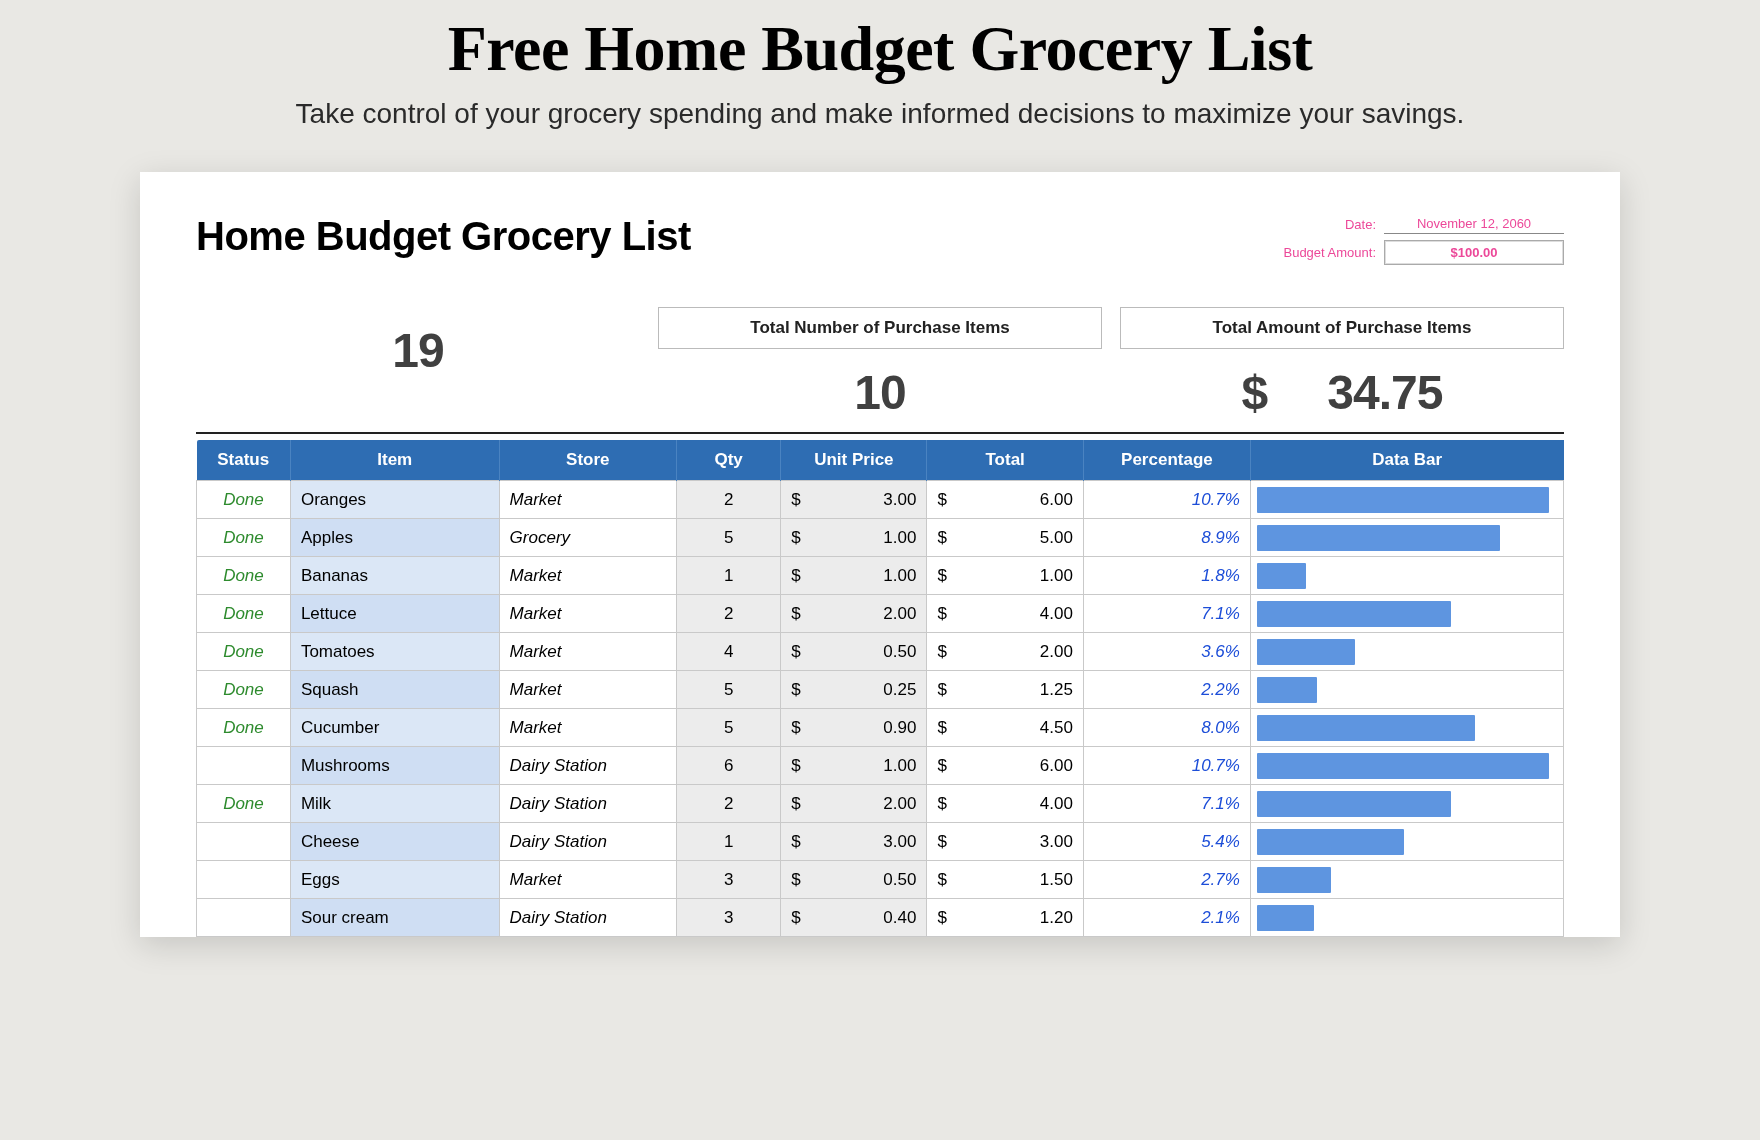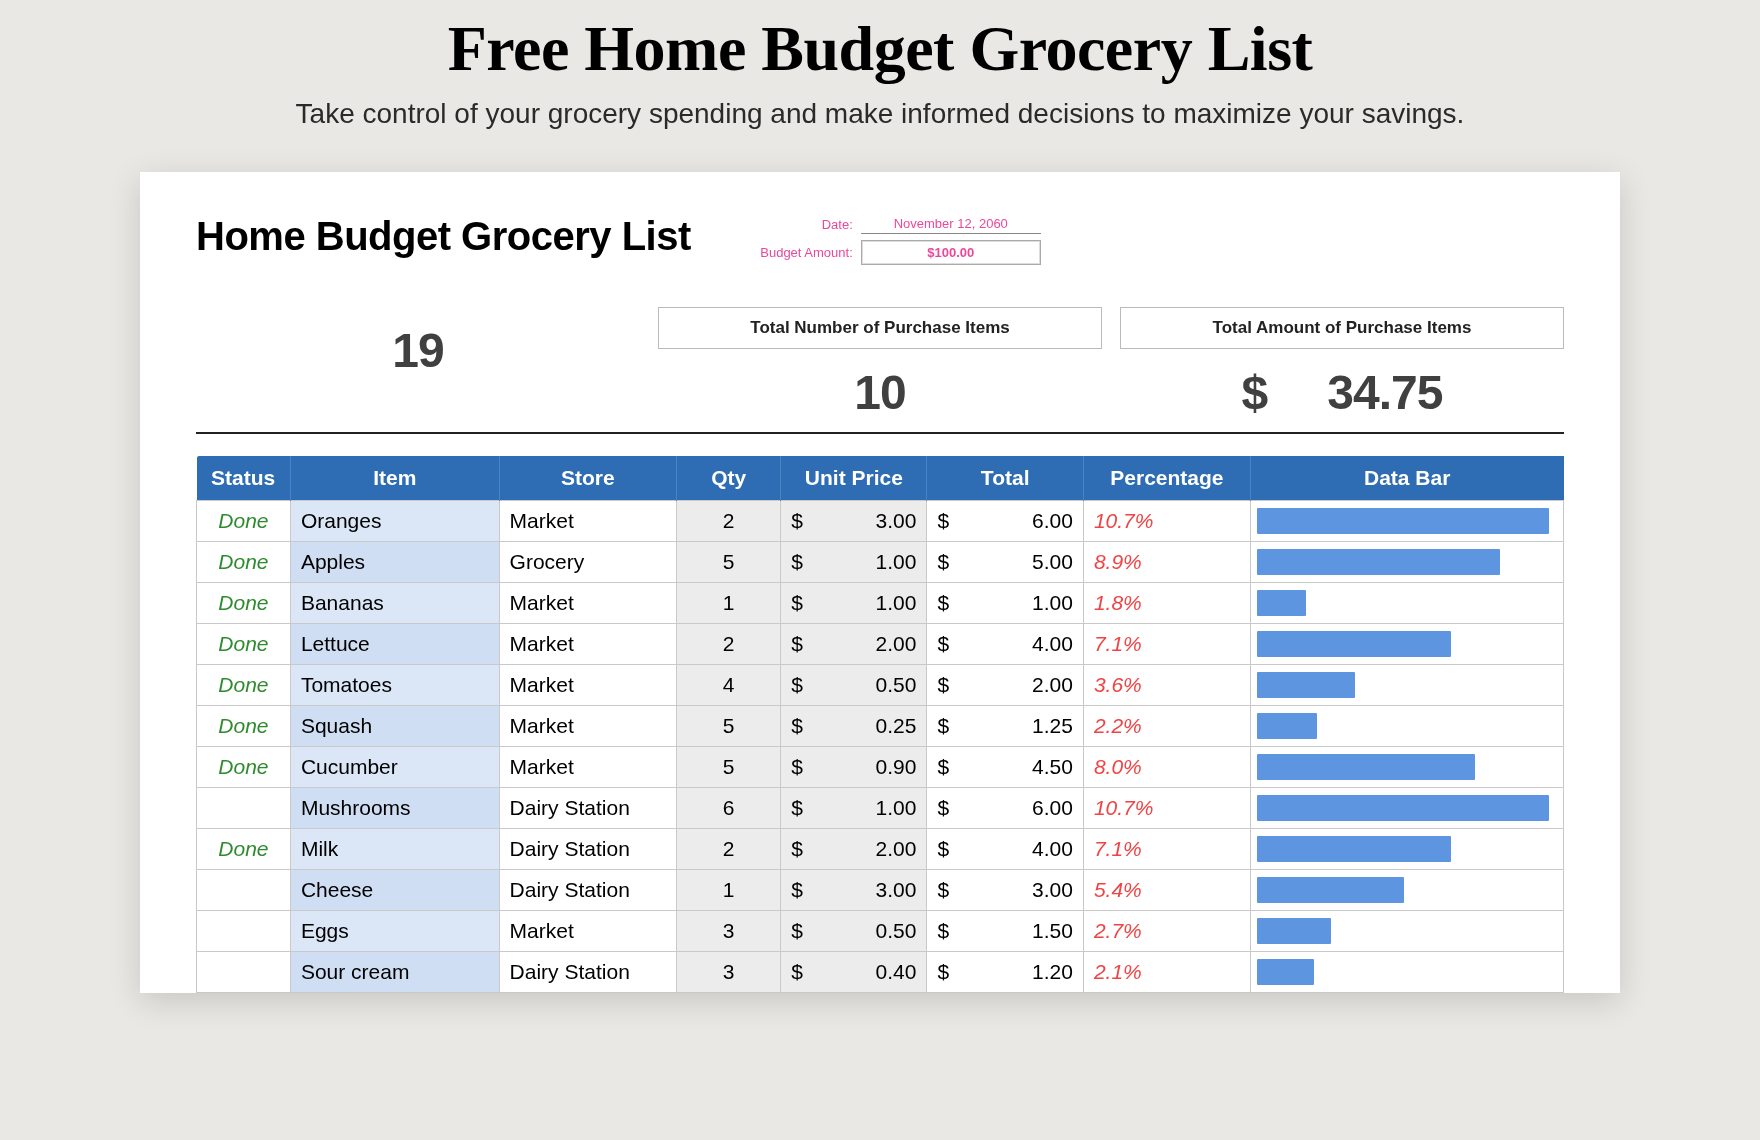--- a/index.html
+++ b/index.html
@@ -28,20 +28,21 @@
 .sheet {
   background: #fff;
   width: 1480px;
   margin: 42px auto 0;
   padding: 42px 56px 0;
   box-shadow: 0 8px 30px rgba(0,0,0,0.15);
   position: relative;
 }
 .sheet-header {
   display: flex;
+  justify-content: space-between;
   align-items: flex-start;
 }
 .sheet-title {
   font-family: Arial, sans-serif;
   font-size: 40px;
   font-weight: 800;
   letter-spacing: -0.5px;
   color: #000;
 }
 .meta {
@@ -99,22 +100,22 @@
   display: inline-block;
   margin-right: 60px;
 }
 .divider {
   border-top: 2px solid #222;
   margin-top: 4px;
 }
 table {
   width: 100%;
   border-collapse: collapse;
-  margin-top: 22px;
-  font-size: 21px;
+  margin-top: 6px;
+  font-size: 17px;
 }
 thead th {
   background: #2e6db3;
   color: #fff;
   font-weight: 700;
   padding: 10px 8px;
   border-right: 1px solid #4a83c1;
   text-align: center;
 }
 thead th:first-child { border-top-left-radius: 2px; }
@@ -129,21 +130,21 @@
   color: #2e8b2e;
   font-style: italic;
   text-align: center;
   width: 90px;
 }
 tbody tr td.col-item {
   background: #dbe7f6;
   width: 200px;
 }
 tbody tr:nth-child(even) td.col-item { background: #cfdef3; }
-tbody tr td.col-store { width: 170px; }
+tbody tr td.col-store { width: 170px; font-style: italic; }
 tbody tr td.col-qty {
   background: #ececec;
   text-align: center;
   width: 100px;
 }
 tbody tr td.col-unit {
   background: #ececec;
   text-align: right;
   width: 140px;
   position: relative;
@@ -154,23 +155,23 @@
   content: "$";
   position: absolute;
   left: 10px;
 }
 tbody tr td.col-total {
   text-align: right;
   width: 150px;
   position: relative;
 }
 tbody tr td.col-pct {
-  text-align: left;
+  text-align: right;
   font-style: italic;
-  color: #ef4444;
+  color: #1d4ed8;
   width: 160px;
 }
 tbody tr td.col-bar {
   width: 300px;
   padding: 4px 6px;
 }
 .bar {
   height: 26px;
   background: #5e95e0;
   border-radius: 1px;

